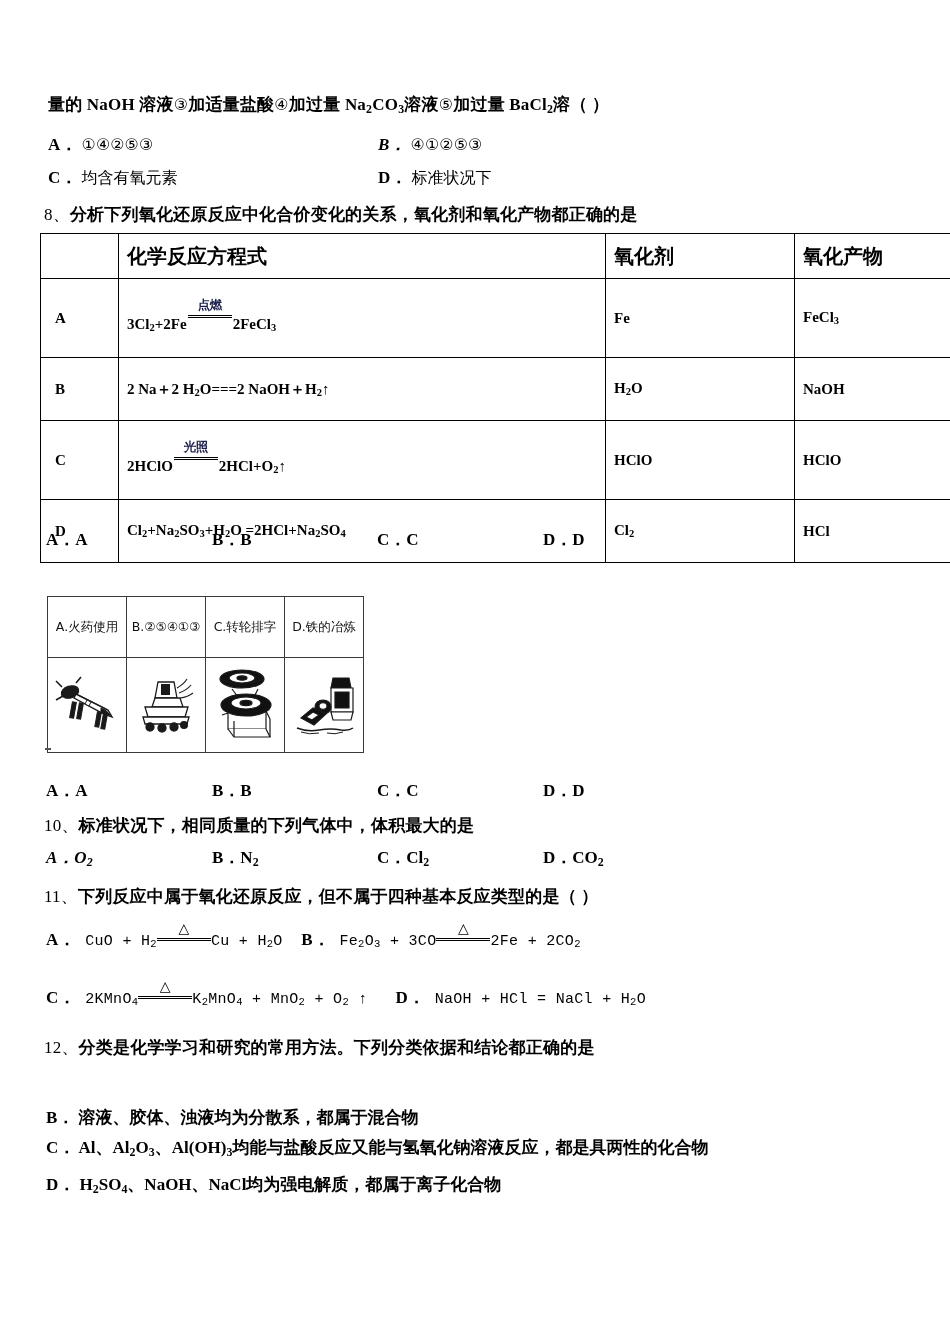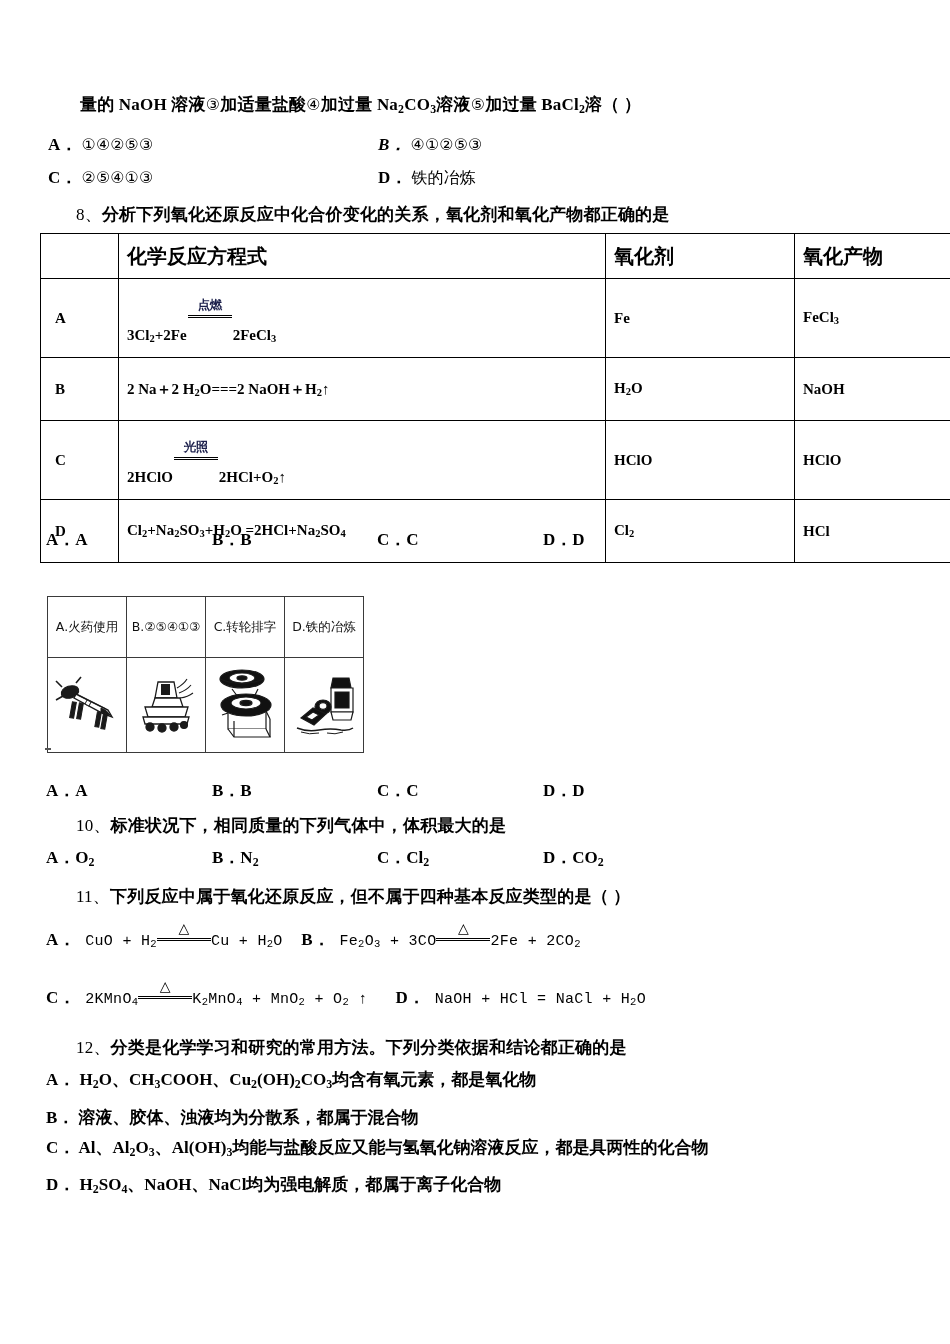--- a/index.html
+++ b/index.html
@@ -29,21 +29,20 @@
     font-weight: bold;
     font-size: 17px;
     line-height: 1.25;
   }
   .qstem {
     position: absolute;
     white-space: nowrap;
     font-weight: bold;
     font-size: 17px;
     letter-spacing: .2px;
-    margin-left: 32px;
   }
   .qnum {
     font-family: "Liberation Serif", serif;
     font-weight: normal;
   }
   sub {
     font-size: 70%;
     vertical-align: -0.22em;
   }
   .opt-label {
@@ -83,21 +82,21 @@
   .rtable .body-row td { height: 62px; }
   .rtable .tall td { height: 78px; }
 
   
   .rx {
     display: inline-block;
     position: relative;
     width: 44px;
     height: 1em;
     vertical-align: baseline;
-    margin: 17px 1px;
+    margin: 6px 1px;
     text-align: right;
   }
   .rx .cond {
     position: absolute;
     left: 50%;
     transform: translateX(-50%);
     bottom: 9px;
     font-size: 12.5px;
     font-family: "DejaVu Sans", sans-serif;
     font-weight: bold;
@@ -202,25 +201,25 @@
   <div class="line" style="left:48px; top:134px;">
     <span class="opt-label">A．</span>
     <span class="circ">①④②⑤③</span>
   </div>
   <div class="line" style="left:378px; top:134px;font-style:italic;">
     <span class="opt-label">B．</span>
     <span class="circ">④①②⑤③</span>
   </div>
   <div class="line" style="left:48px; top:167px;">
     <span class="opt-label">C．</span>
-    <span class="circ">②⑤④①③</span>
+    <span class="circ">均含有氧元素</span>
   </div>
   <div class="line" style="left:378px; top:167px;">
     <span class="opt-label">D．</span>
-    <span class="circ">铁的冶炼</span>
+    <span class="circ">标准状况下</span>
   </div>
 
   <div class="qstem" style="left:44px; top:203px;">
     <span class="qnum">8、</span><span>分析下列氧化还原反应中化合价变化的关系，氧化剂和氧化产物都正确的是</span>
   </div>
 
   <table class="rtable">
     <tbody>
         <tr class="hdr">
       <td class="c-idx"></td>
@@ -370,21 +369,21 @@
   <div class="line" style="left:377px; top:780px;">
     <span class="opt-label">C．</span><span>C</span>
   </div>
   <div class="line" style="left:543px; top:780px;">
     <span class="opt-label">D．</span><span>D</span>
   </div>
 
   <div class="qstem" style="left:44px; top:814px;">
     <span class="qnum">10、</span><span>标准状况下，相同质量的下列气体中，体积最大的是</span>
   </div>
-  <div class="line" style="left:46px; top:847px;">
+  <div class="line" style="left:46px; top:847px;font-style:italic;">
     <span class="opt-label">A．</span>O<sub>2</sub>
   </div>
   <div class="line" style="left:212px; top:847px;">
     <span class="opt-label">B．</span>N<sub>2</sub>
   </div>
   <div class="line" style="left:377px; top:847px;">
     <span class="opt-label">C．</span>Cl<sub>2</sub>
   </div>
   <div class="line" style="left:543px; top:847px;">
     <span class="opt-label">D．</span>CO<sub>2</sub>
@@ -405,24 +404,20 @@
     <b class="lbl">C．</b>
     2KMnO<sub>4</sub><span class="arrow-d"><span class="tri">△</span><span class="bar"></span></span>K<sub>2</sub>MnO<sub>4</sub> + MnO<sub>2</sub> + O<sub>2</sub> ↑&nbsp;&nbsp;
     <b class="lbl">D．</b>
     NaOH + HCl = NaCl + H<sub>2</sub>O
   </div>
 
   <div class="qstem" style="left:44px; top:1036px;text-align:right;">
     <span class="qnum">12、</span><span>分类是化学学习和研究的常用方法。下列分类依据和结论都正确的是</span>
   </div>
 
-  <div class="line" style="left:46px; top:1069px;">
-    <span class="opt-label">A．</span>
-    H<sub>2</sub>O、CH<sub>3</sub>COOH、Cu<sub>2</sub>(OH)<sub>2</sub>CO<sub>3</sub>均含有氧元素，都是氧化物
-  </div>
   <div class="line" style="left:46px; top:1107px;">
     <span class="opt-label">B．</span>
     <span>溶液、胶体、浊液均为分散系，都属于混合物</span>
   </div>
   <div class="line" style="left:46px; top:1137px;font-family:Liberation Serif, serif;">
     <span class="opt-label">C．</span>
     Al、Al<sub>2</sub>O<sub>3</sub>、Al(OH)<sub>3</sub>均能与盐酸反应又能与氢氧化钠溶液反应，都是具两性的化合物
   </div>
   <div class="line" style="left:46px; top:1174px;">
     <span class="opt-label">D．</span>

